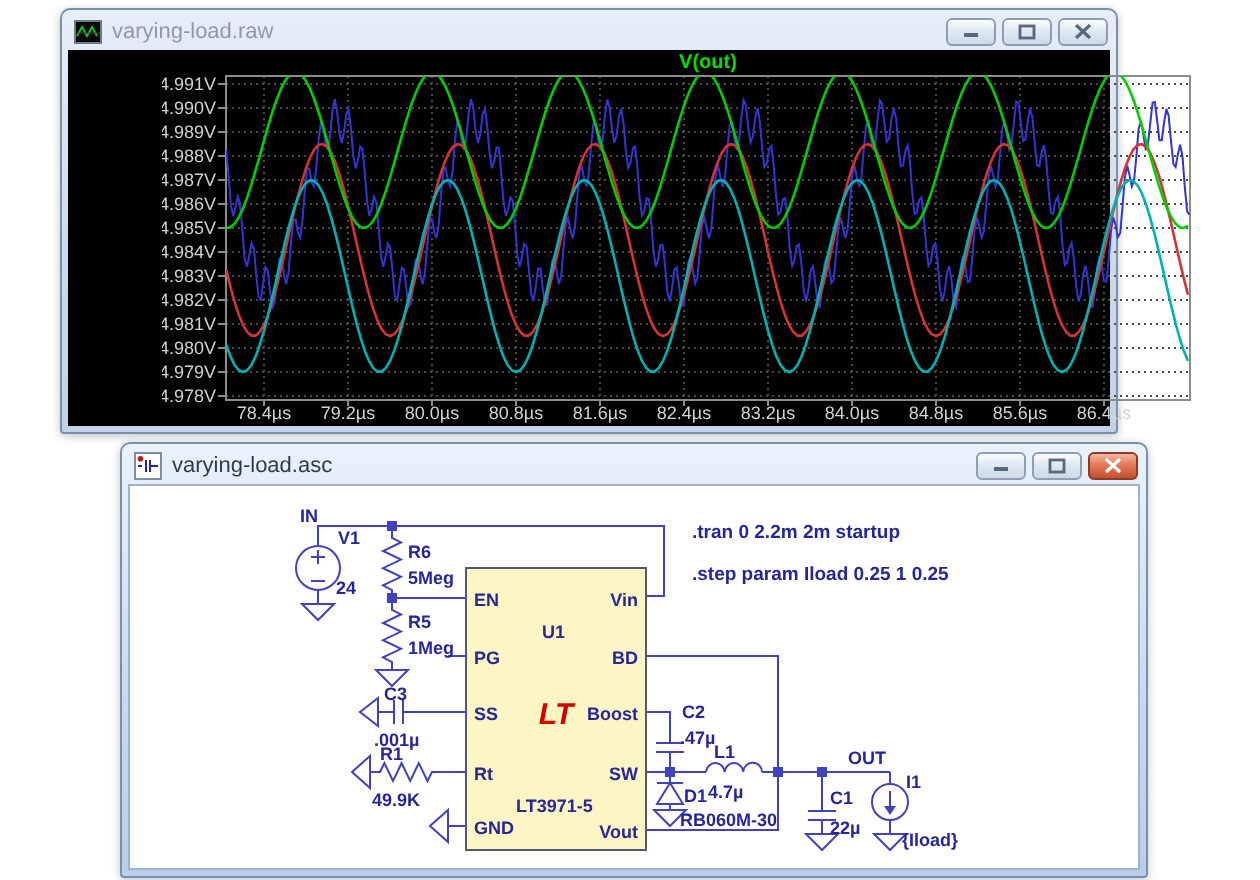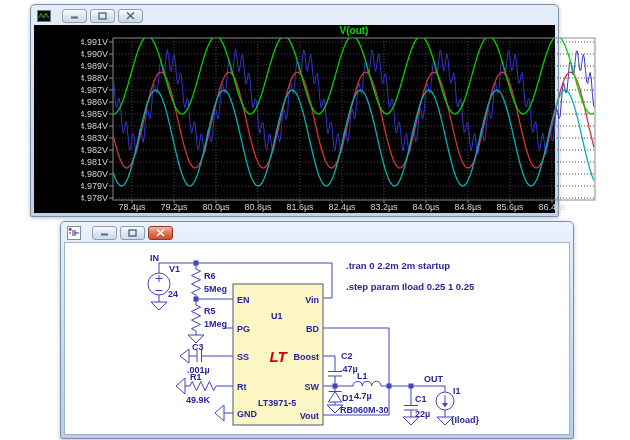--- a/index.html
+++ b/index.html
@@ -28,20 +28,21 @@
 </head>
 <body>
 
 <div class="window win-inactive" style="left:30px;top:4px;width:527px;height:211px;">
   <div class="titlebar">
     <svg class="title-icon" viewBox="0 0 14 14">
       <rect x="0.5" y="1.5" width="13" height="11" fill="#0a0a0a" stroke="#6b7b8d"></rect>
       <polyline points="1.5,9 4,4.5 6.5,9 9,4.5 11.5,9" fill="none" stroke="#19c019" stroke-width="1"></polyline>
       <polyline points="1.5,7.5 13,7.5" fill="none" stroke="#444" stroke-width="0.6"></polyline>
     </svg>
+    <div class="title-text">varying-load.raw</div>
     <div class="winbtns">
       <button class="wbtn">
         <svg width="9" height="7" viewBox="0 0 9 7">
             <rect x="1" y="4.5" width="7" height="2" fill="#55687c"></rect>
           </svg>
       </button>
       <button class="wbtn">
         <svg width="9" height="8" viewBox="0 0 9 8">
             <rect x="1" y="1" width="7" height="6" fill="none" stroke="#55687c" stroke-width="1.4"></rect>
           </svg>
@@ -153,20 +154,21 @@
   </div>
 </div>
 
 <div class="window win-active" style="left:60px;top:221px;width:512px;height:216px;">
   <div class="titlebar">
     <svg class="title-icon" viewBox="0 0 14 14">
       <rect x="0.5" y="0.5" width="13" height="13" fill="#ffffff" stroke="#7a8ea4"></rect>
       <path d="M2,7 h2 m4,0 h4 M6,4 v6 M8,4 v6" stroke="#26269a" fill="none" stroke-width="1"></path>
       <circle cx="3.2" cy="3.4" r="1.4" fill="#c81414"></circle>
     </svg>
+    <div class="title-text">varying-load.asc</div>
     <div class="winbtns">
       <button class="wbtn">
         <svg width="9" height="7" viewBox="0 0 9 7">
             <rect x="1" y="4.5" width="7" height="2" fill="#55687c"></rect>
           </svg>
       </button>
       <button class="wbtn">
         <svg width="9" height="8" viewBox="0 0 9 8">
             <rect x="1" y="1" width="7" height="6" fill="none" stroke="#55687c" stroke-width="1.4"></rect>
           </svg>

